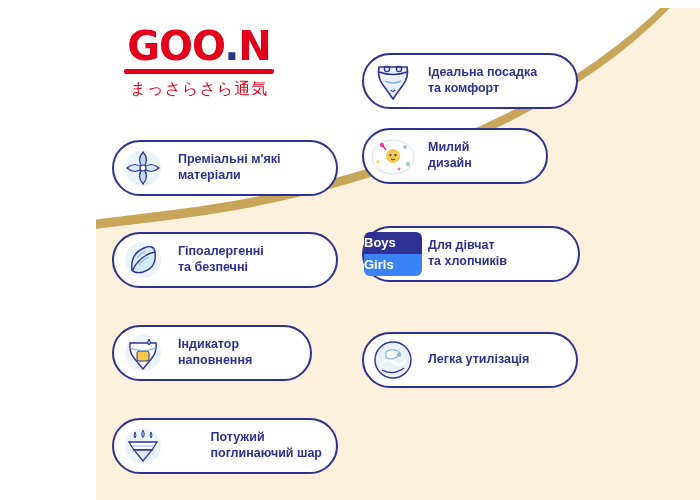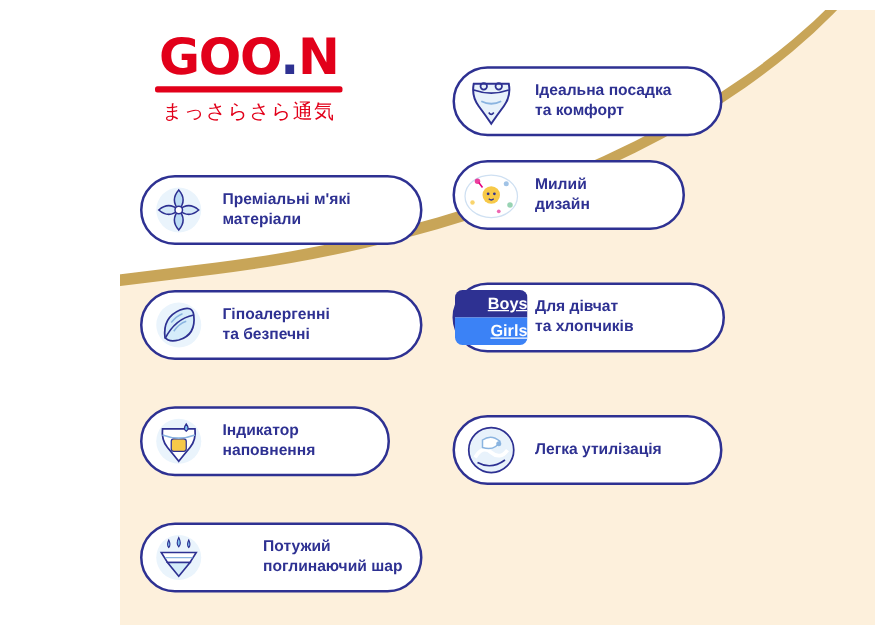--- a/index.html
+++ b/index.html
@@ -156,24 +156,23 @@
     flex-direction: column;
     justify-content: center;
     border-radius: 6px;
     overflow: hidden;
     font-family: "Liberation Sans", sans-serif;
   }
   .bg-badge .boys, .bg-badge .girls {
     font-size: 13px;
     font-weight: bold;
     color: #ffffff;
-    text-align: right;
+    text-align: left;
     line-height: 22px;
     height: 22px;
-    text-decoration: underline;
   }
   .bg-badge .boys { background: #2e3192; }
   .bg-badge .girls { background: #3b82f6; }
 </style>
 </head>
 <body>
 
 <div class="poster">
 
   <div class="bg-gold-sweep"></div>

